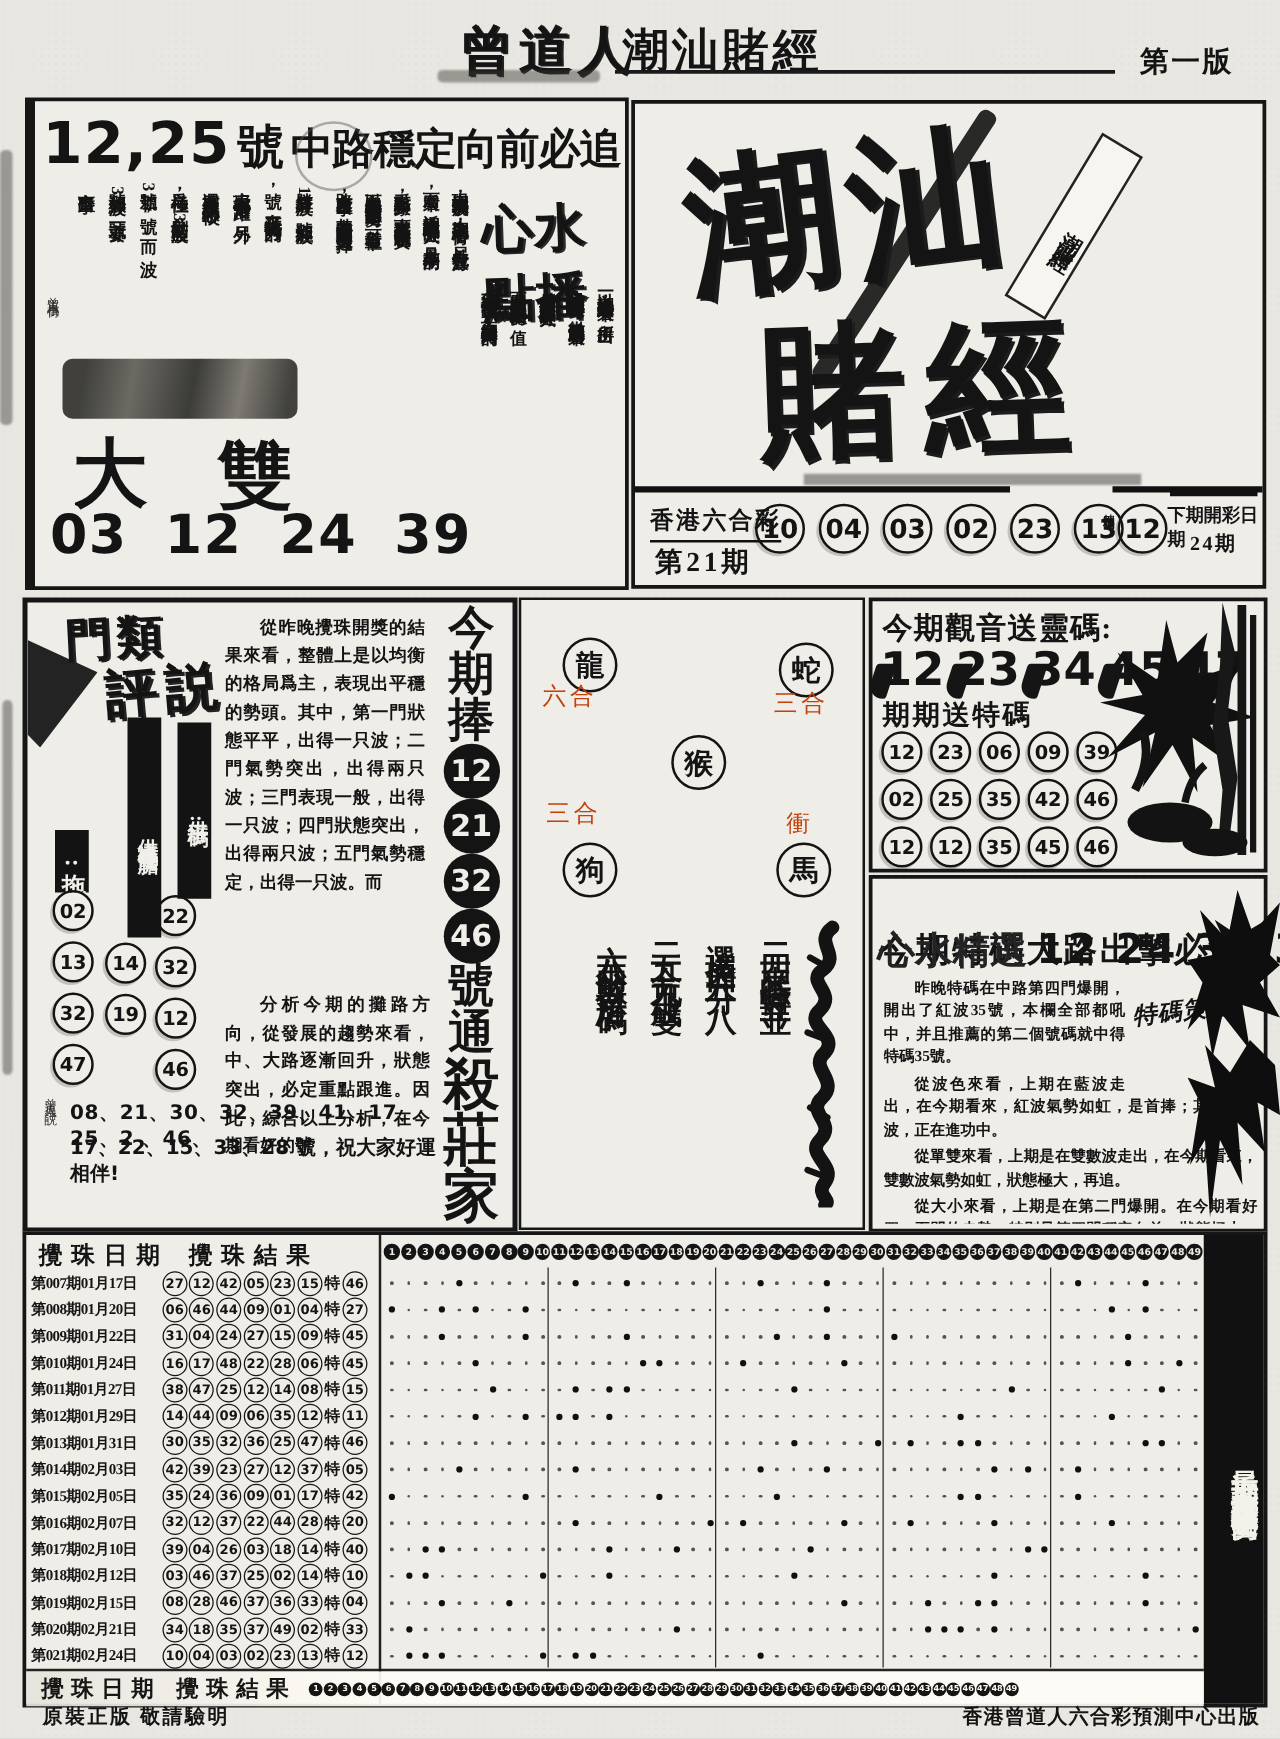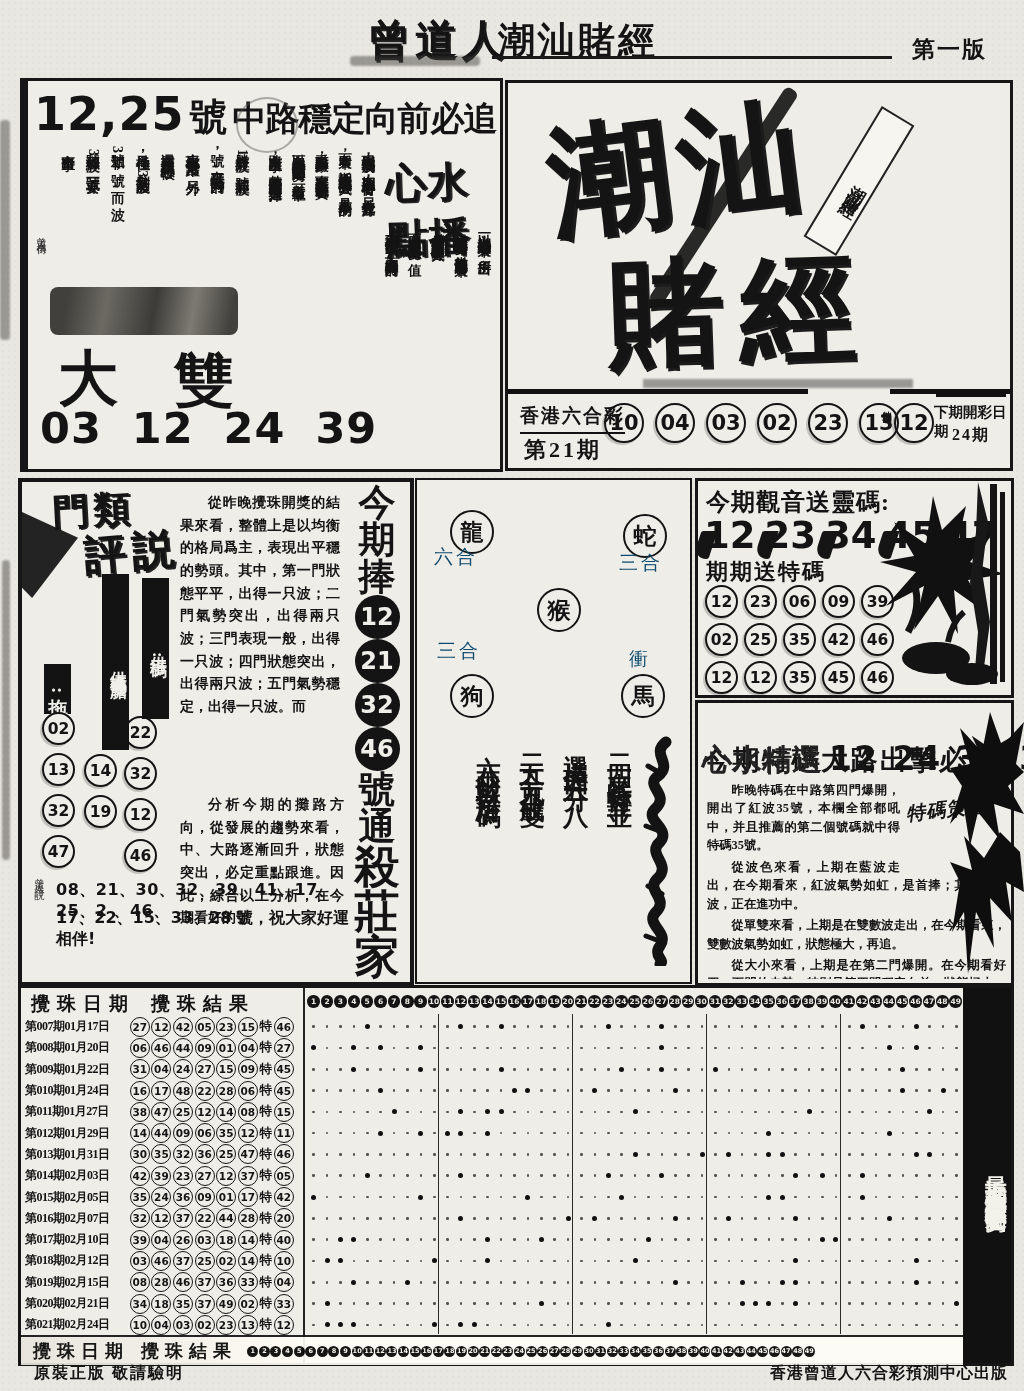--- a/index.html
+++ b/index.html
@@ -75,21 +75,21 @@
   #ml-n1{position:absolute;left:34px;top:398px;width:300px;font-size:16px;font-weight:800;font-family:"DejaVu Sans",sans-serif;letter-spacing:.5px;}
   #ml-n2{position:absolute;left:34px;top:426px;width:300px;font-size:16px;font-weight:800;font-family:"DejaVu Sans",sans-serif;}
   #ml-sign{position:absolute;left:10px;top:388px;writing-mode:vertical-rl;font-size:10px;color:#333;letter-spacing:3px;}
   #vhead{position:absolute;right:2px;top:2px;bottom:2px;width:62px;display:flex;flex-direction:column;align-items:center;justify-content:space-between;}
   .vh-ch{font-size:37px;font-weight:900;line-height:1;}
   .vh-big{font-size:45px;}
   .vh-ball{width:45px;height:45px;border-radius:50%;background:#141414;color:#efeee9;font:900 24px "DejaVu Sans",sans-serif;display:flex;align-items:center;justify-content:center;}
   
   #mc{left:415px;top:478px;width:273px;height:502px;border-width:2.5px;border-style:solid;}
   .zo{position:absolute;width:40px;height:40px;border:2.5px solid #141414;border-radius:50%;display:flex;align-items:center;justify-content:center;font-size:23px;font-weight:700;background:#efede7;}
-  .zl{position:absolute;font-size:19px;color:#0c4a6e;letter-spacing:3px;font-weight:500;}
+  .zl{position:absolute;font-size:19px;color:#c2410c;letter-spacing:3px;font-weight:500;}
   #poem{position:absolute;left:10px;right:10px;top:256px;bottom:8px;writing-mode:vertical-rl;}
   .poem-col{font-size:25px;font-weight:600;letter-spacing:8px;line-height:1.35;margin-left:10px;}
   .callig{display:inline-block;width:44px;height:98%;}
   
   #rt{left:695px;top:478px;width:313px;height:214px;}
   #lg-title{position:absolute;left:8px;top:5px;font-size:24px;font-weight:900;letter-spacing:1px;}
   #lingma-nums{position:absolute;left:6px;top:33px;display:flex;gap:9px;}
   .swoosh{position:relative;font:900 37px "DejaVu Sans",sans-serif;}
   .swoosh::before{content:'';position:absolute;left:-7px;bottom:-2px;width:16px;height:28px;background:#151515;border-radius:2px 0 2px 14px;transform:skewX(-18deg);}
   #lg-sub{position:absolute;left:8px;top:76px;font-size:22px;font-weight:900;letter-spacing:2px;}

